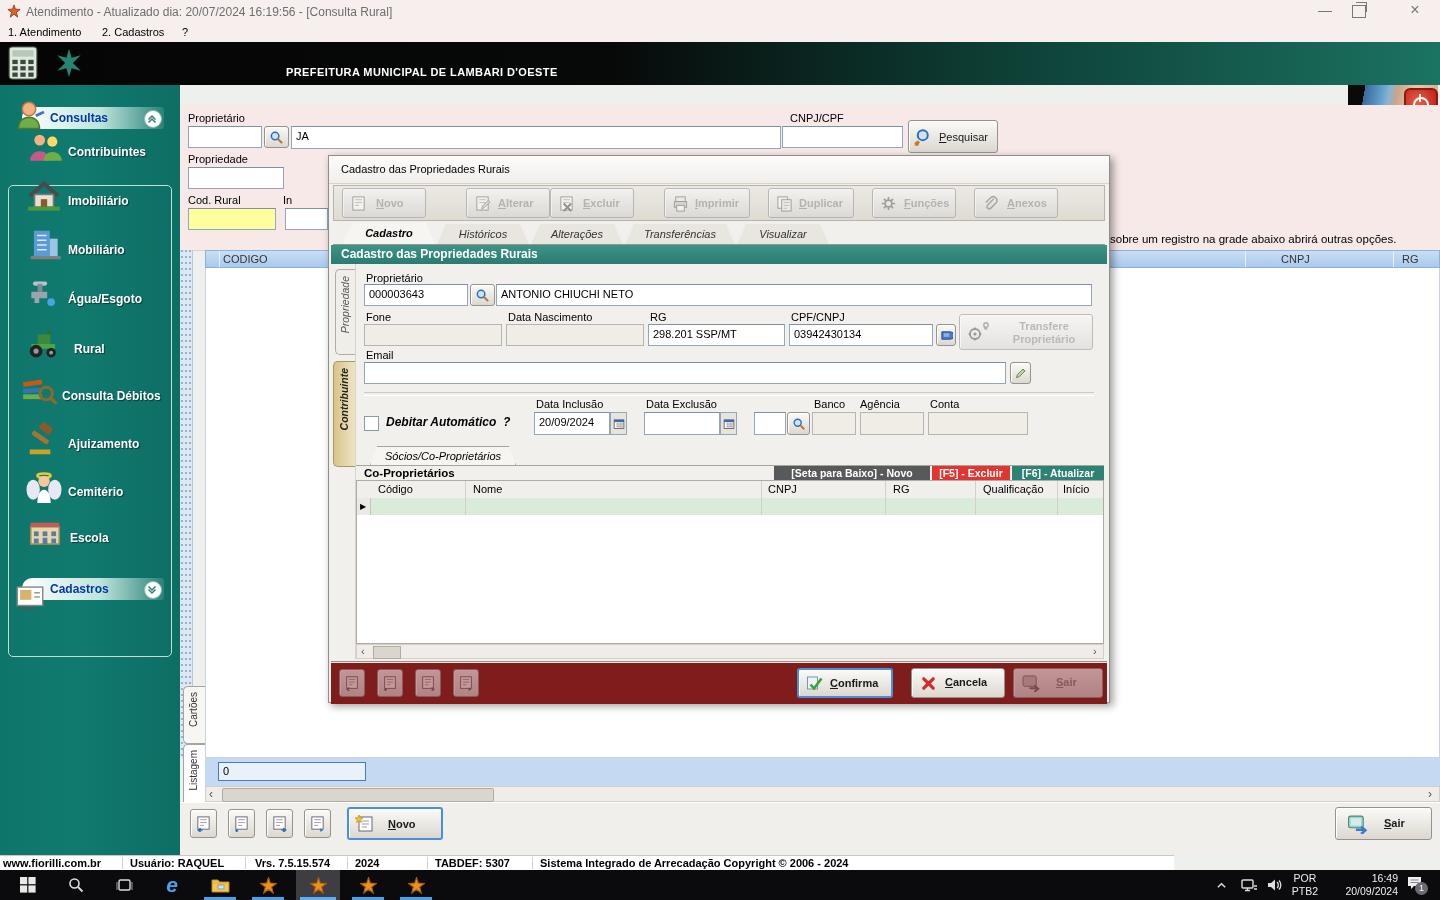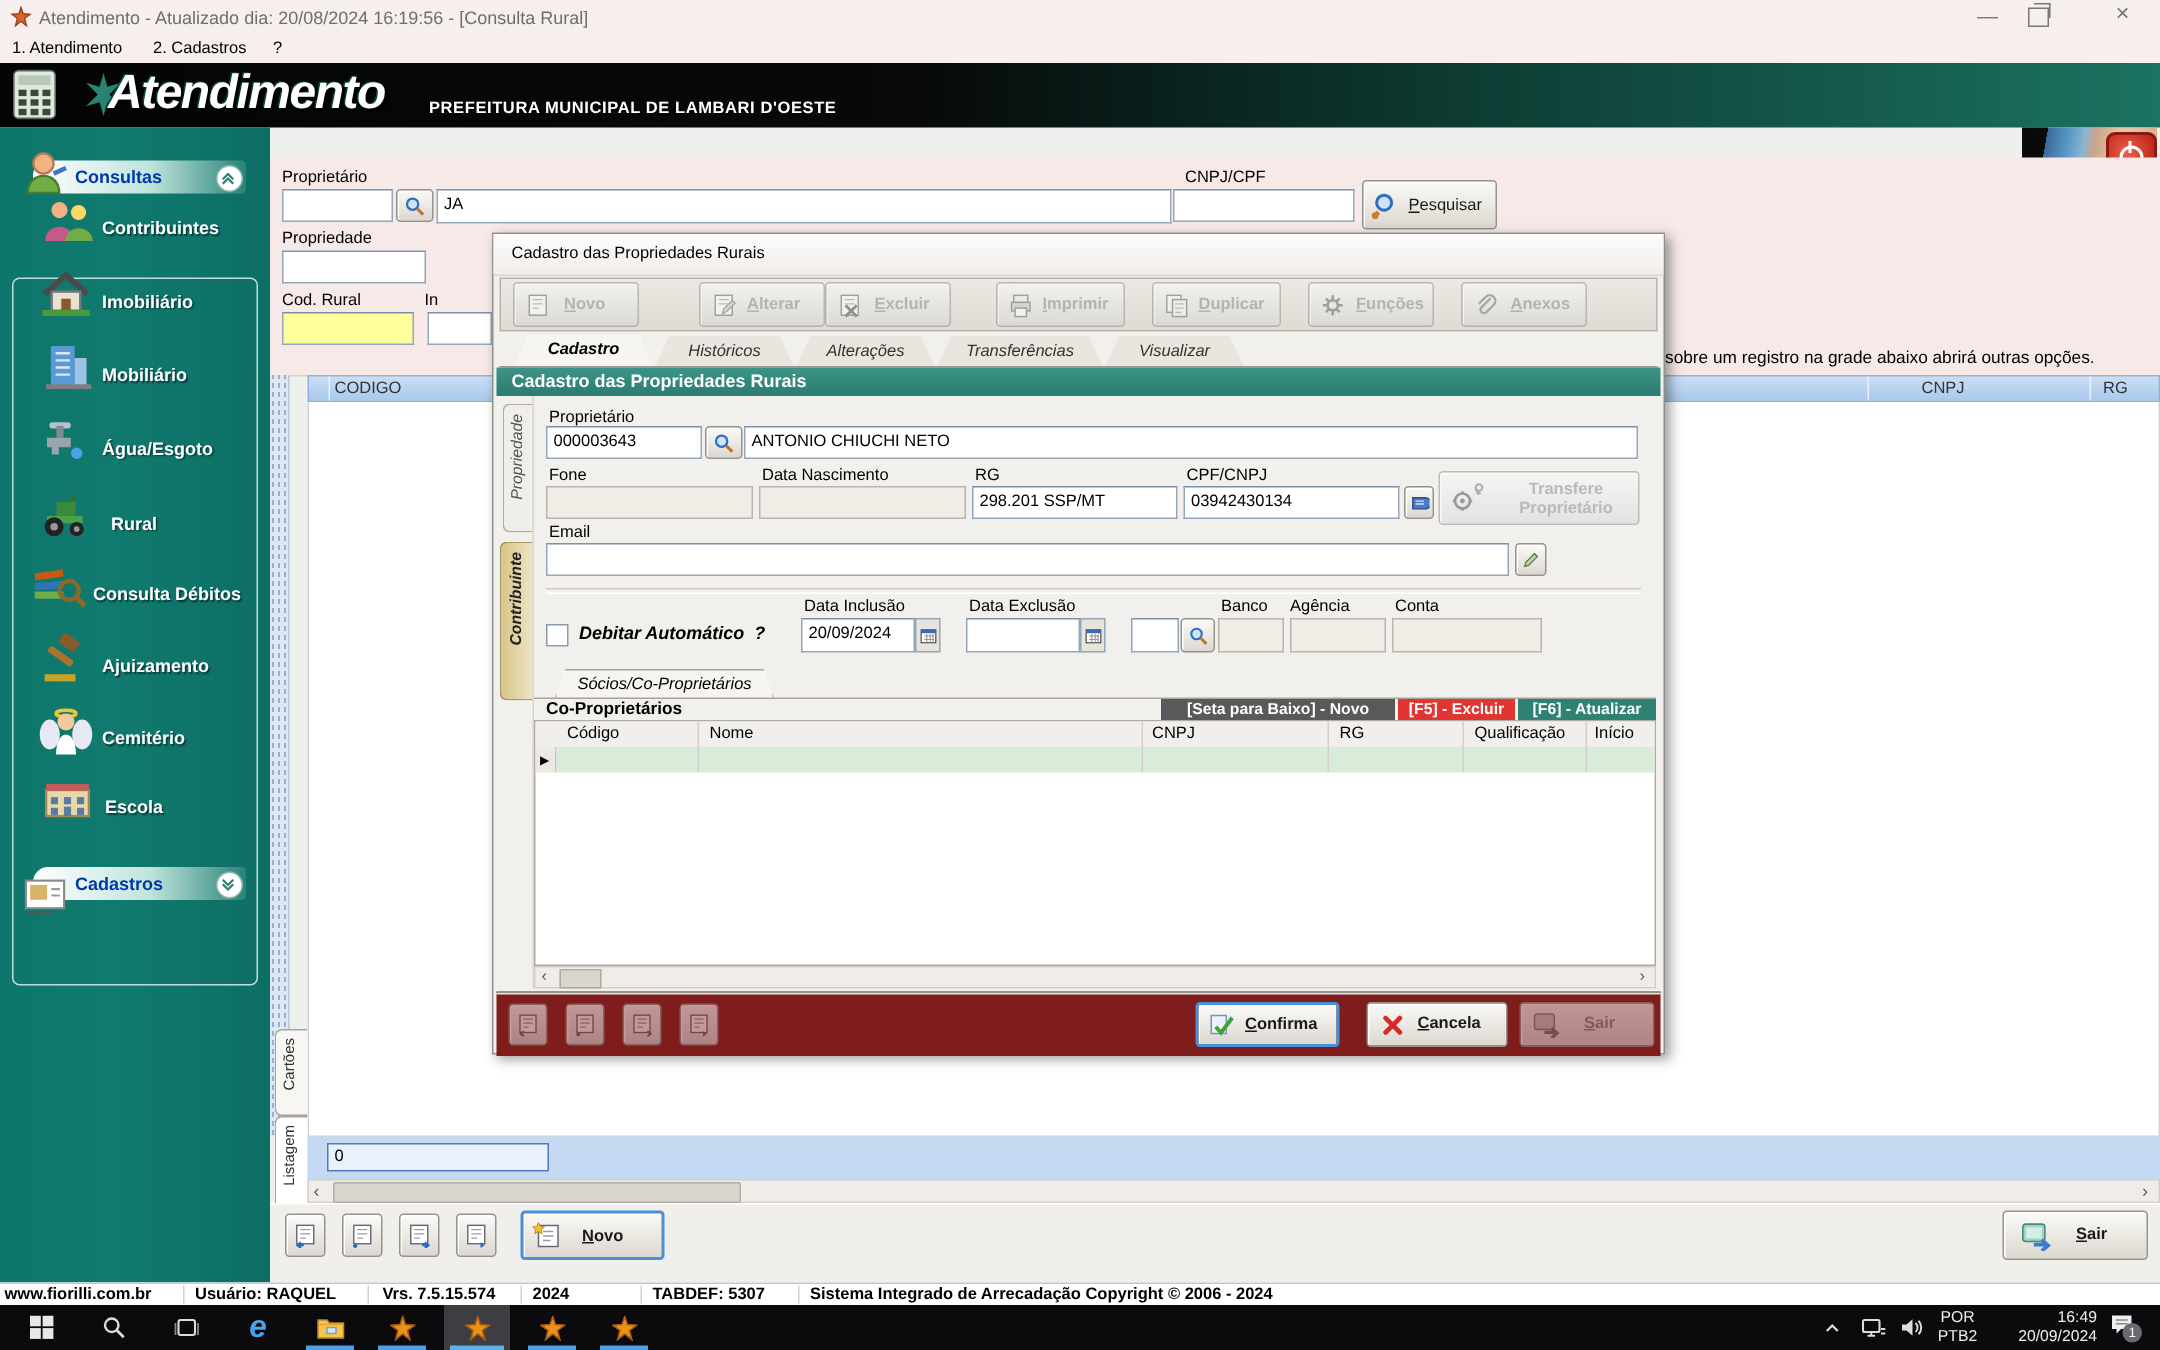--- a/index.html
+++ b/index.html
@@ -26,21 +26,21 @@
 <body>
 
 <div id="root">
 
   <div class="abs" style="left:0;top:0;width:1440px;height:22px;background:#f6efee;border-bottom:1px solid #e2d8d6;">
     <span class="abs" style="left:7px;top:4px;">
       <svg width="14" height="14" viewBox="0 0 16 16">
           <path d="M8 1 L9.6 5.8 L15 6.3 L10.8 9.4 L12.2 15 L8 11.6 L3.8 15 L5.2 9.4 L1 6.3 L6.4 5.8 Z" fill="#d8642a" stroke="#9a3a1a"></path>
         </svg>
     </span>
-    <span class="lbl" style="left:26px;top:5px;font-size:12px;color:#6e6e6e;">Atendimento - Atualizado dia: 20/08/2024 16:19:56 - [Consulta Rural]</span>
+    <span class="lbl" style="left:26px;top:5px;font-size:12px;color:#6e6e6e;">Atendimento - Atualizado dia: 20/07/2024 16:19:56 - [Consulta Rural]</span>
     <span class="abs" style="left:1308px;top:0;width:34px;height:22px;text-align:center;color:#777;font-size:14px;line-height:20px;">—</span>
     <span class="abs" style="left:1352px;top:5px;width:12px;height:11px;border:1px solid #777;">
       <span class="abs" style="left:3px;top:-4px;width:10px;height:9px;border:1px solid #777;border-bottom:none;border-left:none;"></span>
     </span>
     <span class="abs" style="left:1398px;top:0;width:34px;height:22px;text-align:center;color:#777;font-size:16px;line-height:20px;">×</span>
   </div>
 
   <div class="abs" style="left:0;top:22px;width:1440px;height:20px;background:#f6efee;border-bottom:1px solid #ded4d2;">
     <span class="lbl" style="left:8px;top:4px;">1. Atendimento</span>
     <span class="lbl" style="left:102px;top:4px;">2. Cadastros</span>
@@ -63,22 +63,20 @@
             <rect x="11.5" y="25" width="5" height="4"></rect>
             <rect x="19" y="25" width="5" height="4"></rect>
           </g>
         </svg>
     </span>
     <span class="abs" style="left:56px;top:5px;">
       <svg width="26" height="32" viewBox="0 0 20 24">
           <path d="M10 1 L12 8 L19 6 L13 12 L19 18 L12 16 L10 23 L8 16 L1 18 L7 12 L1 6 L8 8 Z" fill="#2e9a86" opacity="0.85"></path>
         </svg>
     </span>
-    <span class="abs" style="left:72px;top:1px;font-size:32px;font-weight:bold;font-style:italic;color:#fff;
-                 text-shadow:2px 2px 2px #000, -1px -1px 0 #0a4a3e;letter-spacing:-1px;">Atendimento</span>
     <span class="abs" style="left:286px;top:24px;font-size:11px;font-weight:bold;color:#fff;letter-spacing:.4px;text-align:right;">PREFEITURA MUNICIPAL DE LAMBARI D'OESTE</span>
     <span class="abs" style="left:1348px;top:43px;width:90px;height:41px;background:linear-gradient(100deg,#0a0a0a 0%,#0a0a0a 18%,#3a6a9a 18%,#5a9ac8 34%,#8ab4d4 44%,#caa58a 52%,#e8c8aa 70%,#d4a88a 100%);"></span>
     <span class="abs" style="left:1404px;top:46px;width:30px;height:33px;background:radial-gradient(circle at 40% 35%,#e8604a,#c22418 70%);border:2px solid #8a1a10;border-radius:6px;">
       <span class="abs" style="left:7px;top:7px;width:12px;height:12px;border:2px solid #fff;border-radius:50%;"></span>
       <span class="abs" style="left:13px;top:4px;width:2px;height:8px;background:#fff;"></span>
     </span>
   </div>
 
   <div class="abs" style="left:0;top:85px;width:180px;height:770px;background:linear-gradient(90deg,#0e756a,#117a6f 40%,#0d6e64);">
     <div class="abs" style="left:8px;top:100px;width:162px;height:470px;border:1px solid #bfe0d8;border-radius:5px;"></div>
@@ -624,21 +622,21 @@
             <svg width="21" height="18" viewBox="0 0 22 19">
               <rect x="2" y="2" width="14" height="11" rx="2" fill="#9fd4c8" stroke="#4a8a7c"></rect>
               <path d="M9 15 h8 M14 12 l4 3.5 L14 19" stroke="#3a7ad0" stroke-width="2.2" fill="none"></path>
             </svg>
           </span>
         <span class="btntxt distxt abs" style="left:42px;top:7px;">Sair</span>
       </div>
     </div>
   </div>
 
-  <div class="abs" style="left:0;top:855px;width:1440px;height:15px;background:#fff;border-top:1px solid #c8c8c8;font-weight:bold;">
+  <div class="abs" style="left:0;top:855px;width:1164px;height:15px;background:#fff;border-top:1px solid #c8c8c8;font-weight:bold;padding-left:10px;">
     <span class="lbl" style="left:3px;top:1px;font-weight:bold;">www.fiorilli.com.br</span>
     <span class="sep" style="left:122px;top:1px;height:12px;"></span>
     <span class="lbl" style="left:130px;top:1px;font-weight:bold;">Usuário: RAQUEL</span>
     <span class="sep" style="left:245px;top:1px;height:12px;"></span>
     <span class="lbl" style="left:255px;top:1px;font-weight:bold;">Vrs. 7.5.15.574</span>
     <span class="sep" style="left:347px;top:1px;height:12px;"></span>
     <span class="lbl" style="left:355px;top:1px;font-weight:bold;">2024</span>
     <span class="sep" style="left:427px;top:1px;height:12px;"></span>
     <span class="lbl" style="left:435px;top:1px;font-weight:bold;">TABDEF: 5307</span>
     <span class="sep" style="left:532px;top:1px;height:12px;"></span>

